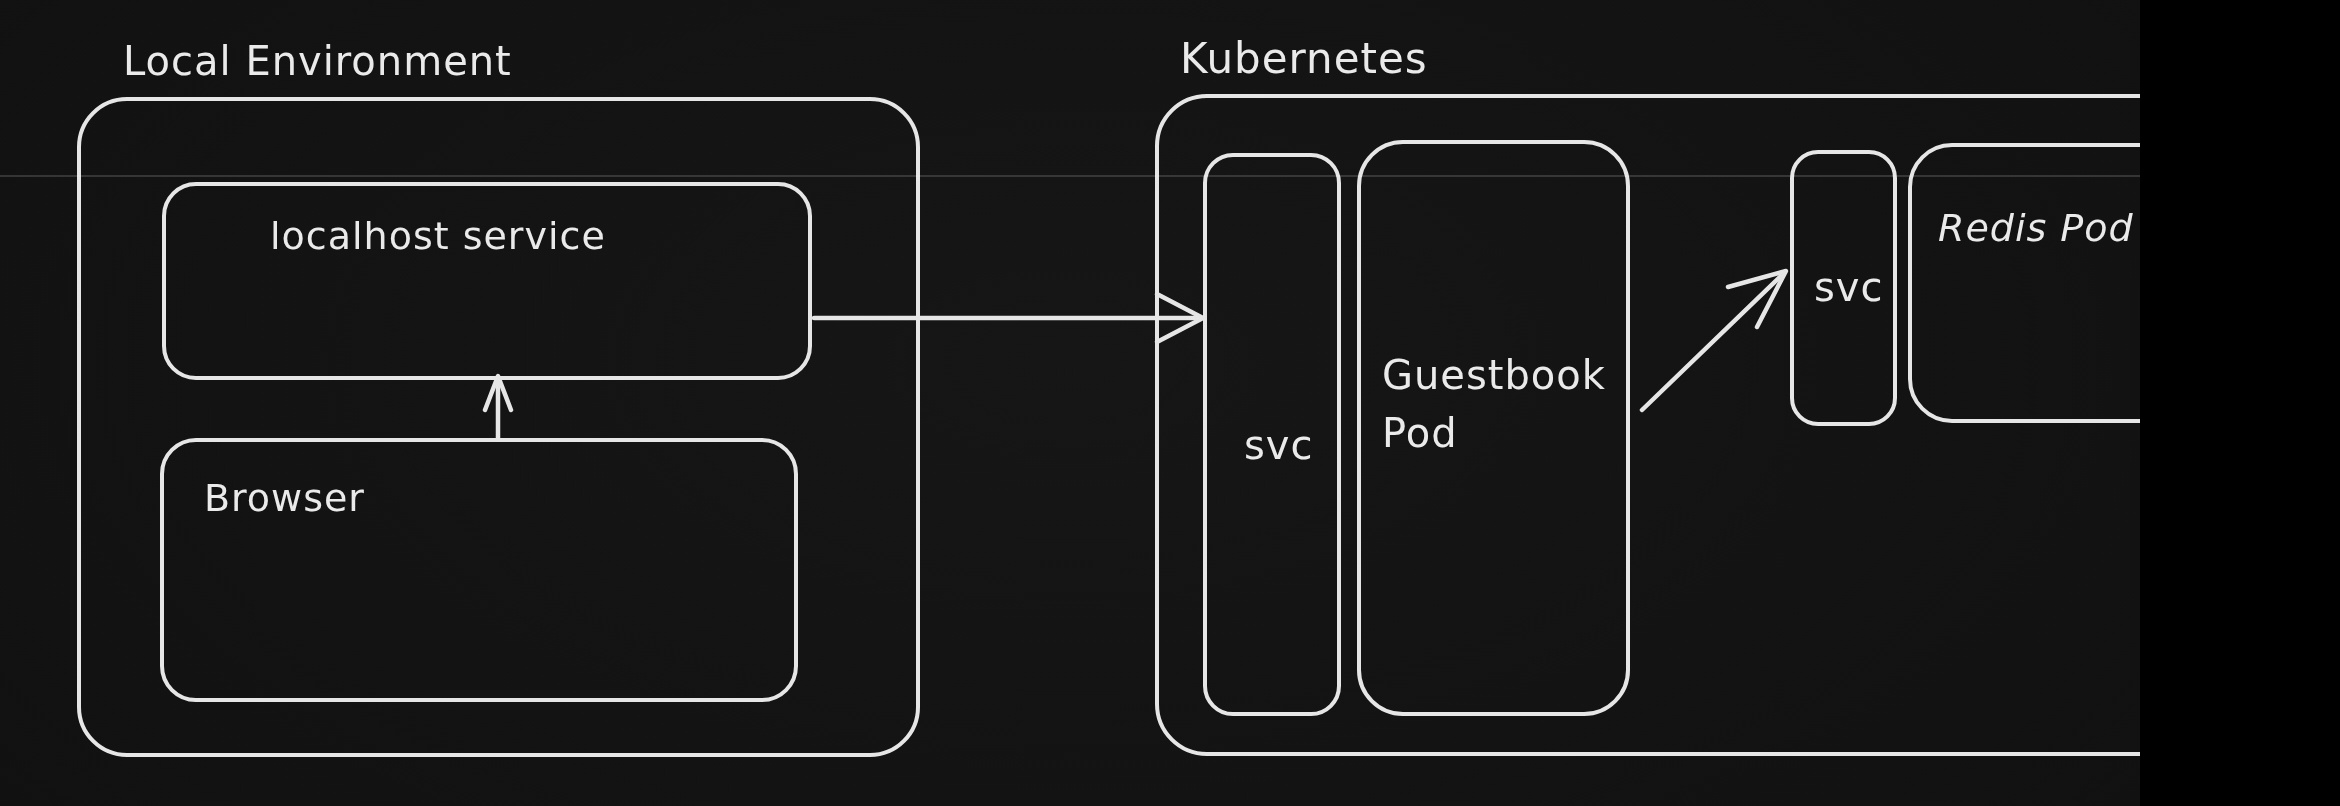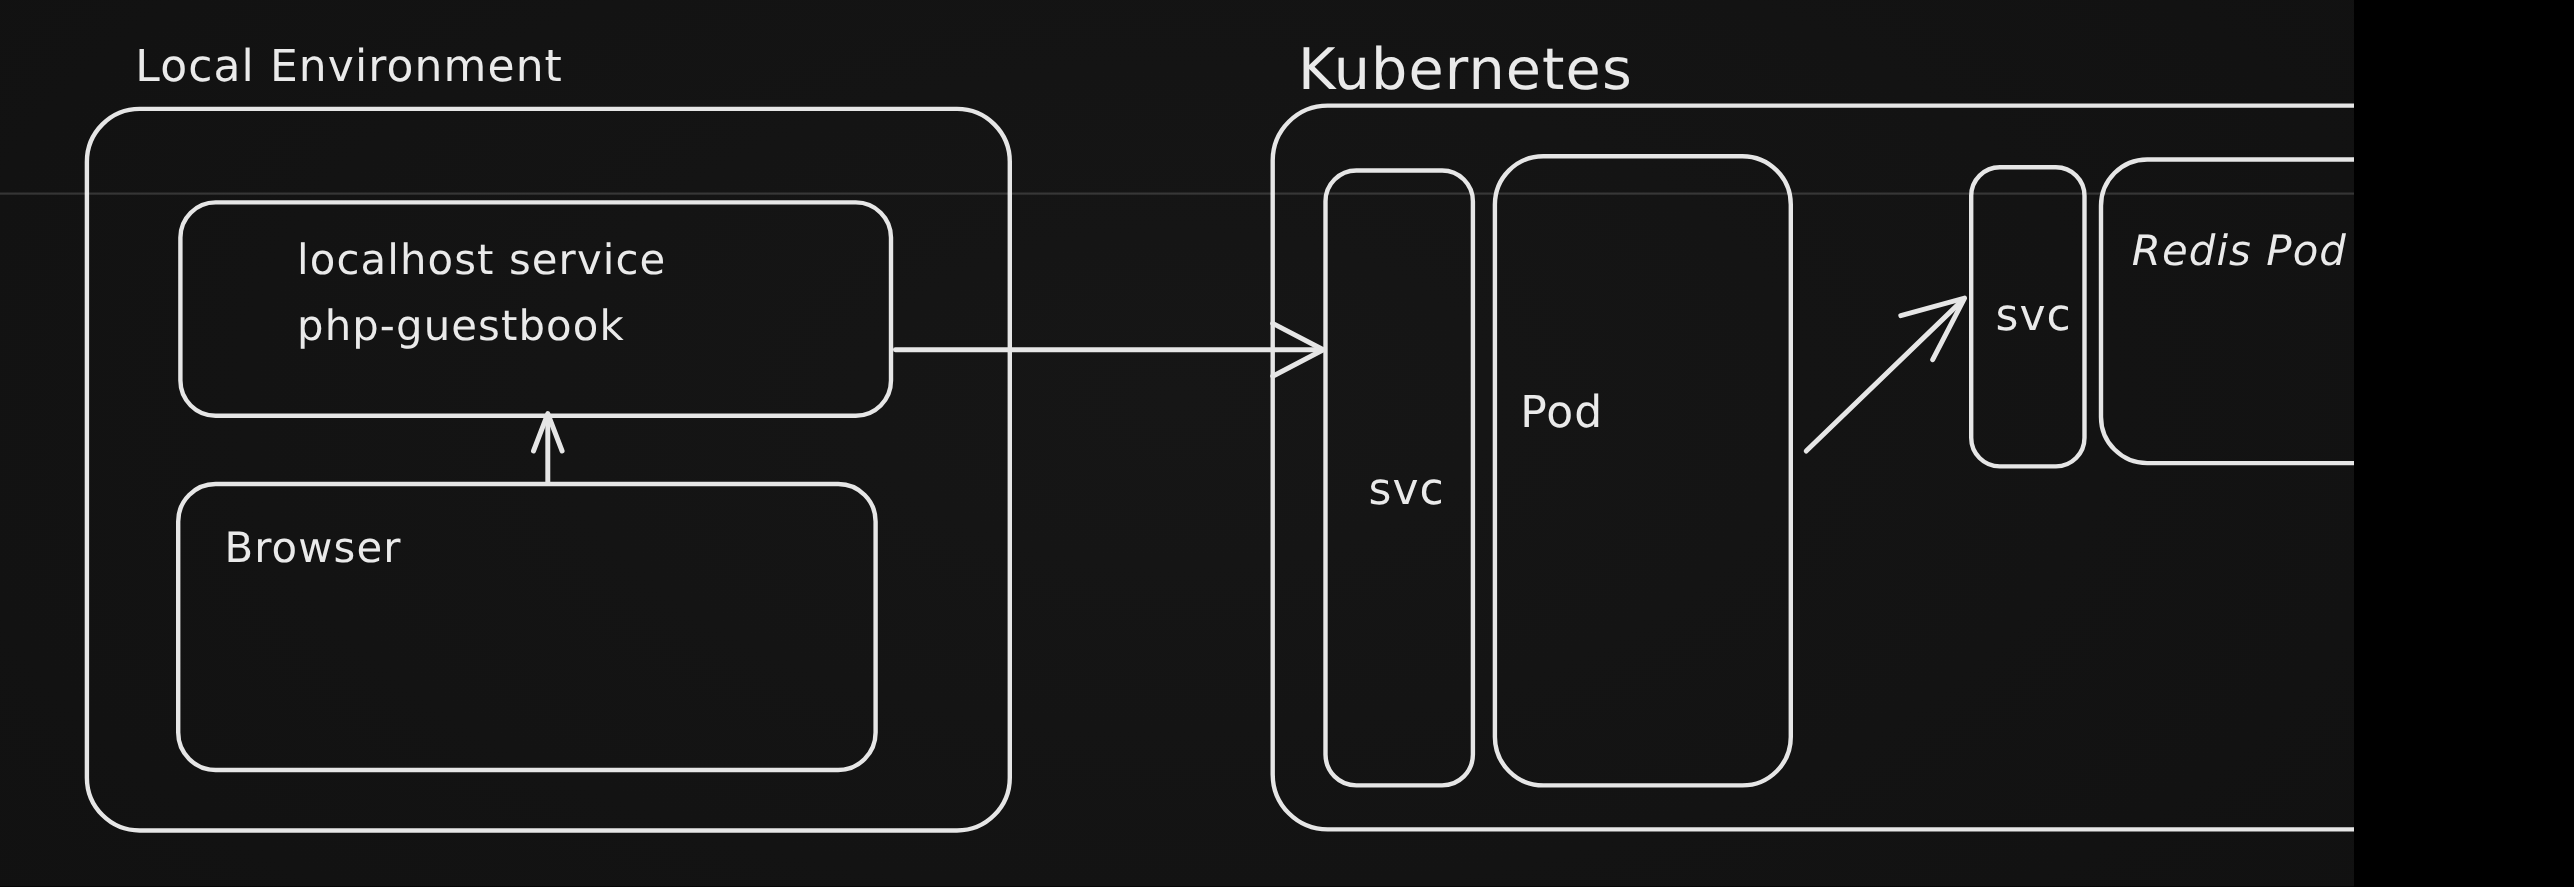--- a/index.html
+++ b/index.html
@@ -30,21 +30,21 @@
     pointer-events: none;
   }
   .box {
     position: absolute;
     border: 4px solid var(--stroke);
     background: transparent;
     z-index: 2;
   }
   .group-label {
     position: absolute;
-    font-size: 52px;
+    font-size: 42px;
     letter-spacing: 1px;
     color: var(--text);
     z-index: 3;
     white-space: nowrap;
   }
   .node-text {
     position: absolute;
     color: var(--text);
     z-index: 3;
     white-space: nowrap;
@@ -75,35 +75,35 @@
 
   <div class="scanline"></div>
 
   <div class="group-label" style="left:123px; top:38px; font-size:40px;">Local Environment</div>
 
   <div class="box" style="left:77px; top:97px; width:843px; height:660px; border-radius:50px;"></div>
 
   <div class="box" style="left:162px; top:182px; width:650px; height:198px; border-radius:34px;"></div>
   <div class="node-text lines-38" style="left:270px; top:206px;">
     <div>localhost service</div>
-    <div>php-guestbook</div>
   </div>
 
   <div class="box" style="left:160px; top:438px; width:638px; height:264px; border-radius:36px;"></div>
   <div class="node-text single-38" style="left:204px; top:476px;text-align:right;">Browser</div>
 
   <div class="group-label" style="left:1180px; top:34px;">Kubernetes</div>
 
   <div class="box" style="left:1155px; top:94px; width:1128px; height:662px; border-radius:52px;"></div>
 
   <div class="box" style="left:1203px; top:153px; width:138px; height:563px; border-radius:30px;"></div>
   <div class="node-text svc-text" style="left:1244px; top:422px;">svc</div>
 
   <div class="box" style="left:1357px; top:140px; width:273px; height:576px; border-radius:46px;"></div>
   <div class="node-text lines-40" style="left:1382px; top:346px;">
+    <div>Guestbook</div>
     <div>Pod</div>
   </div>
 
   <div class="box" style="left:1790px; top:150px; width:107px; height:276px; border-radius:28px;"></div>
   <div class="node-text svc-text" style="left:1814px; top:264px;">svc</div>
 
   <div class="box" style="left:1908px; top:143px; width:324px; height:280px; border-radius:44px;"></div>
   <div class="node-text single-38" style="left:1938px; top:206px;font-style:italic;">Redis Pod</div>
 
   <svg id="arrows" viewBox="0 0 2340 806">

